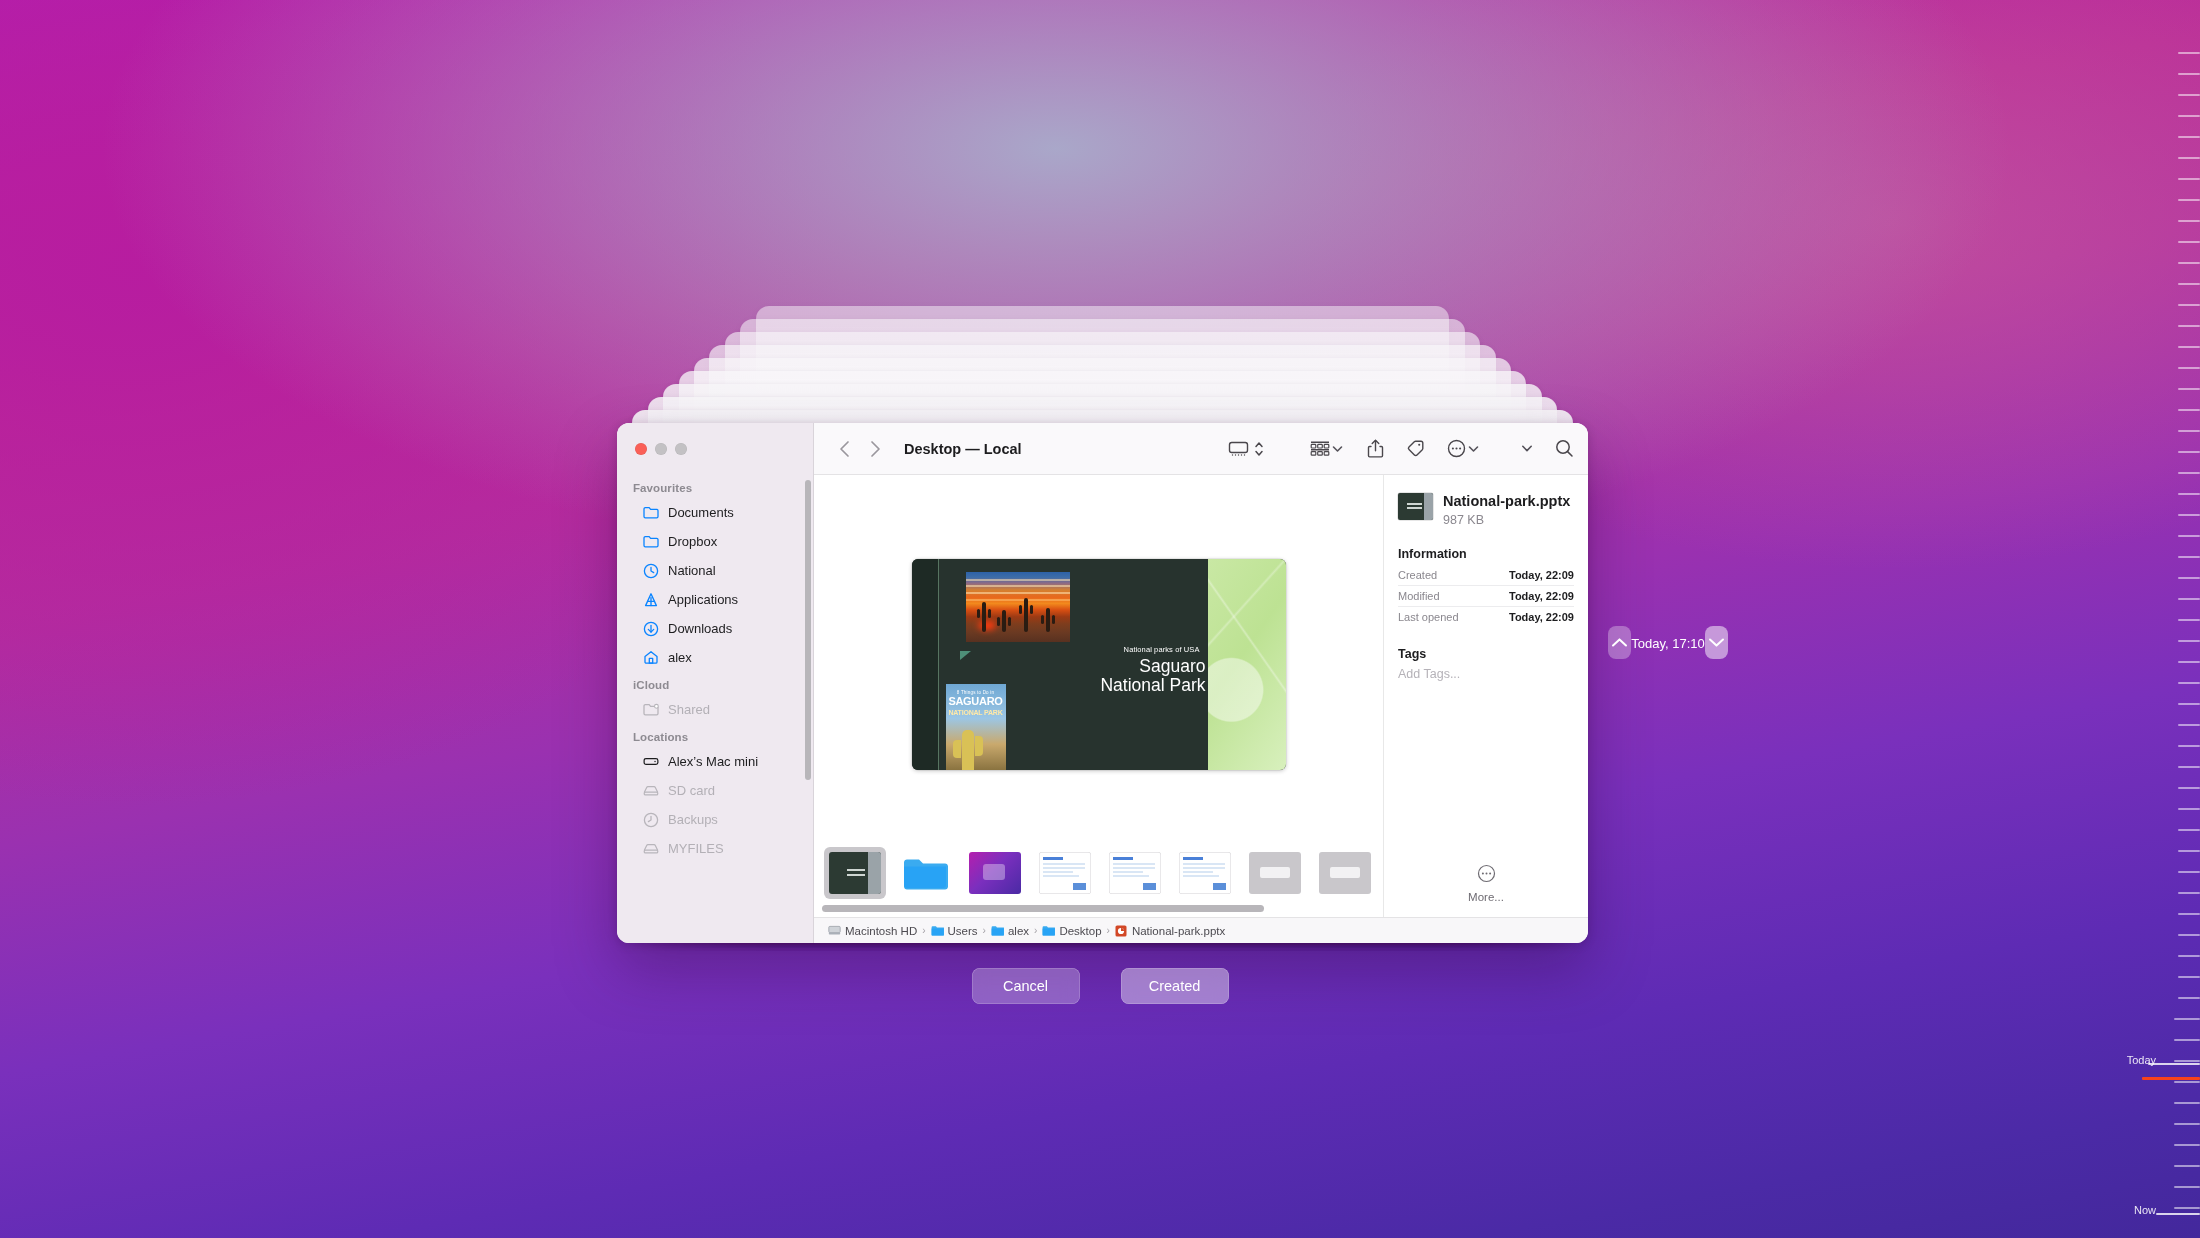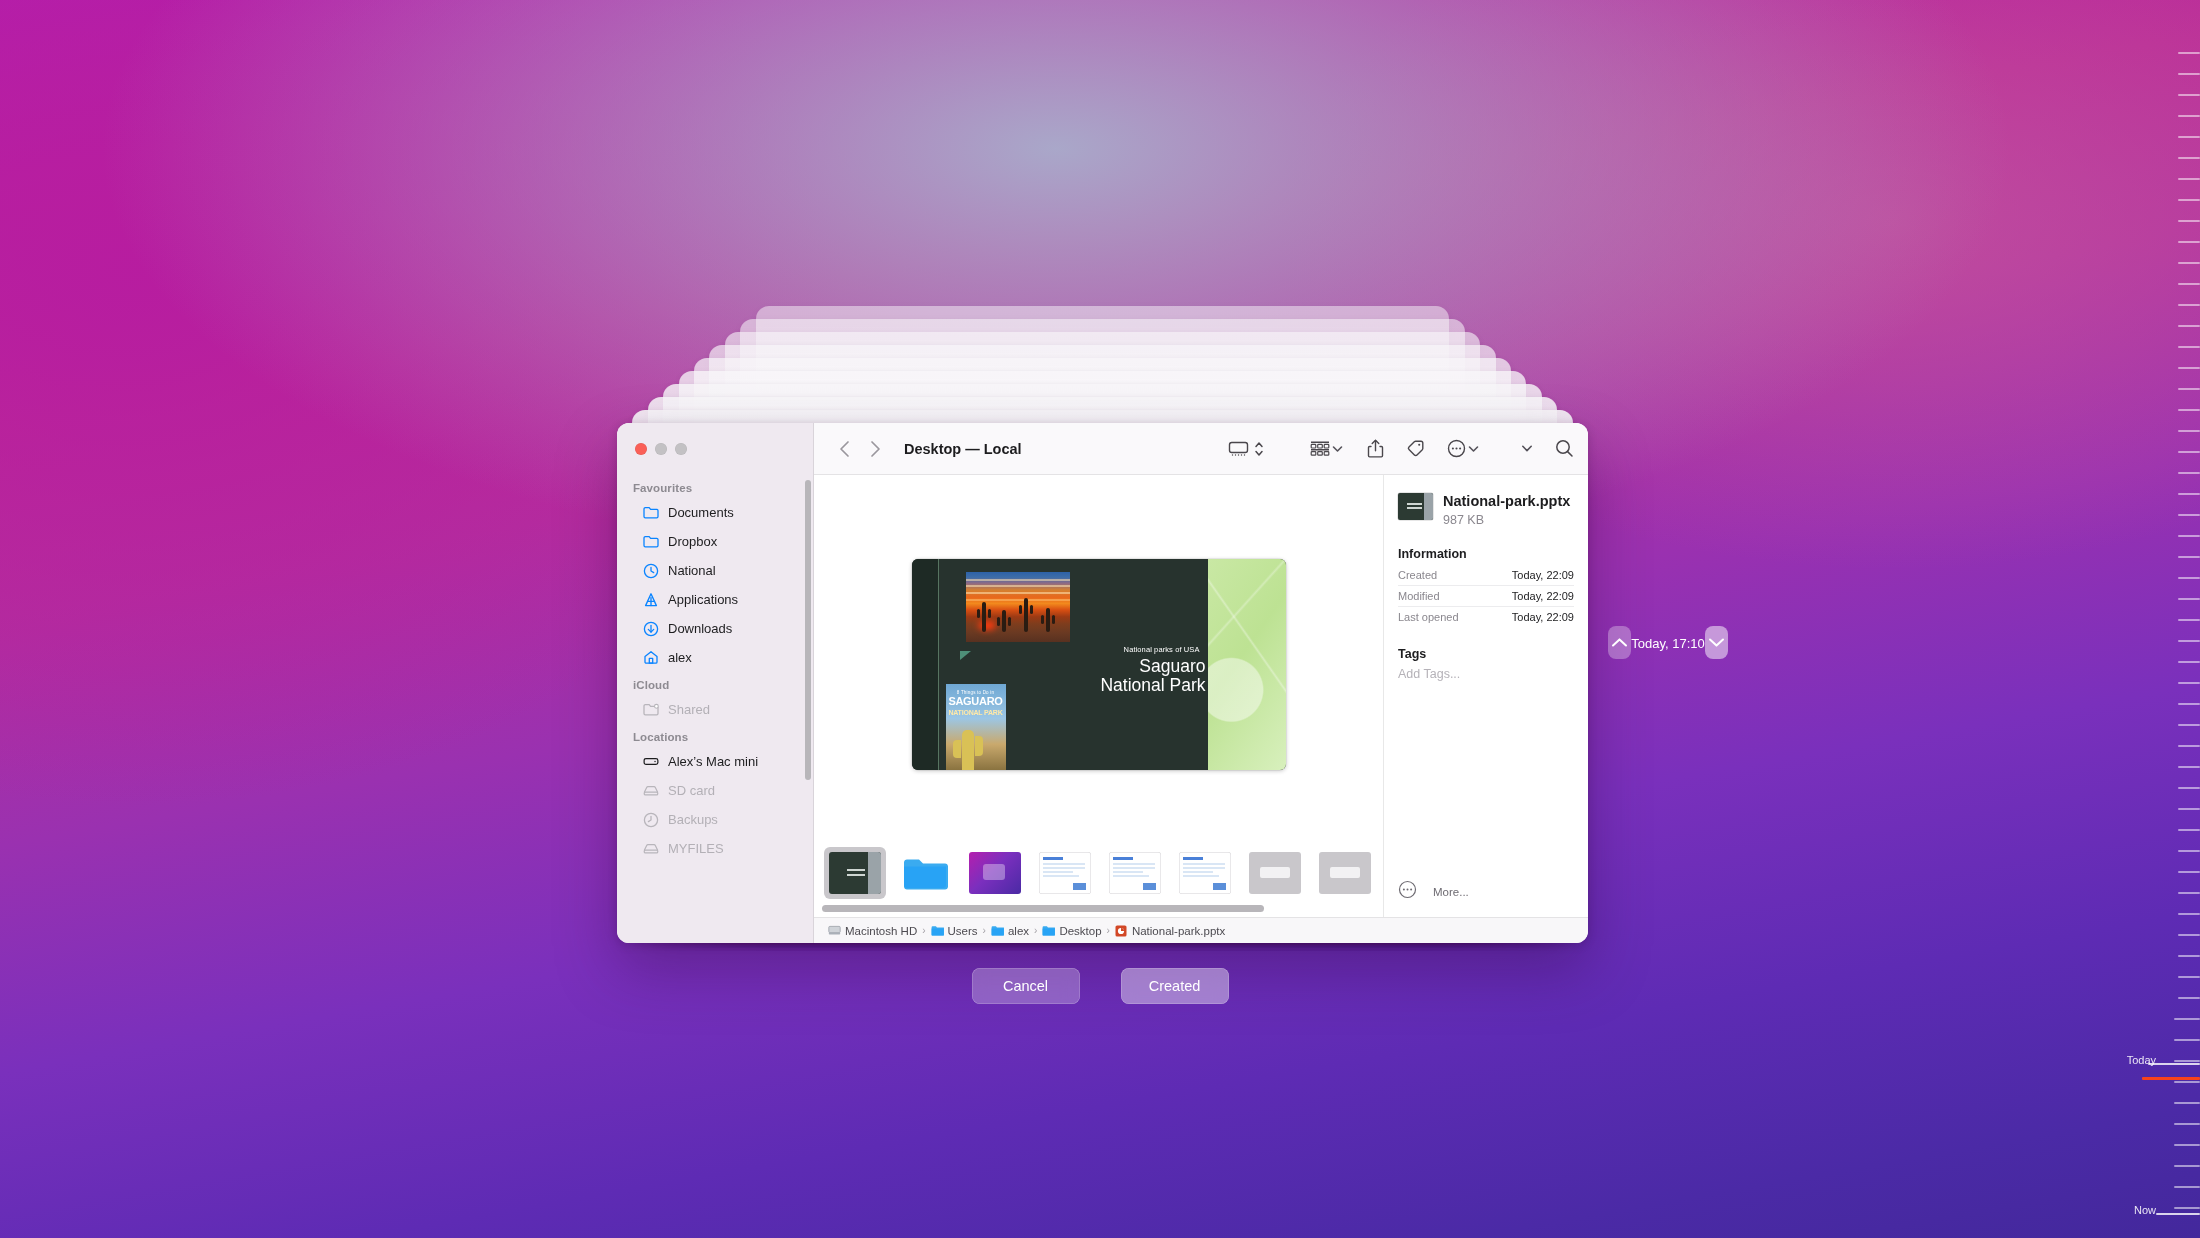--- a/index.html
+++ b/index.html
@@ -186,23 +186,23 @@
   #info-head { display: flex; gap: 10px; align-items: flex-start; }
   #info-icon { width: 35px; height: 27px; flex:0 0 35px; border-radius: 2px; position: relative; overflow: hidden; background:#2c3a33; box-shadow: 0 0 0 0.5px rgba(0,0,0,0.2); }
   #info-icon::after { content:""; position:absolute; right:0; top:0; width:9px; height:100%; background:#9aa3a8; }
   #info-icon .ln { position:absolute; right:11px; background:#cfd6d2; height:1.5px; }
   #info-name { font-size: 14.5px; font-weight: bold; color:#1d1d1f; line-height:1.2; word-break: break-word; }
   #info-size { font-size: 12.5px; color:#8a878e; margin-top: 3px; }
   .info-sec { font-size: 12.5px; font-weight: bold; color:#1d1d1f; margin-top: 20px; margin-bottom: 4px; }
   .info-row { display:flex; justify-content: space-between; align-items:center; font-size: 11px; padding: 4px 0; border-bottom: 1px solid #ececee; }
   .info-row:last-child { border-bottom: none; }
   .info-k { color:#8a878e; }
-  .info-v { color:#1d1d1f; font-weight: normal; text-align: center; }
+  .info-v { color:#1d1d1f; font-weight: bold; text-align: center; }
   #add-tags { font-size: 12.5px; color:#b5b2b8; margin-top: 2px; }
-  #more-wrap { margin-top: auto; padding-bottom: 14px; display:flex; flex-direction:row; align-items:center; gap: 16px; }
+  #more-wrap { margin-top: auto; padding-bottom: 14px; display:flex; flex-direction:column; align-items:center; gap: 4px; }
   #more-label { font-size: 11.5px; color:#6e6b72; }
 
   
   #pathbar {
     height: 26px; flex: 0 0 26px;
     background: rgba(248,247,249,0.98);
     border-top: 1px solid rgba(0,0,0,0.08);
     display: flex; align-items: center; gap: 5px; padding-left: 14px;
     font-size: 11.5px; color: #4c4a50;
   }

